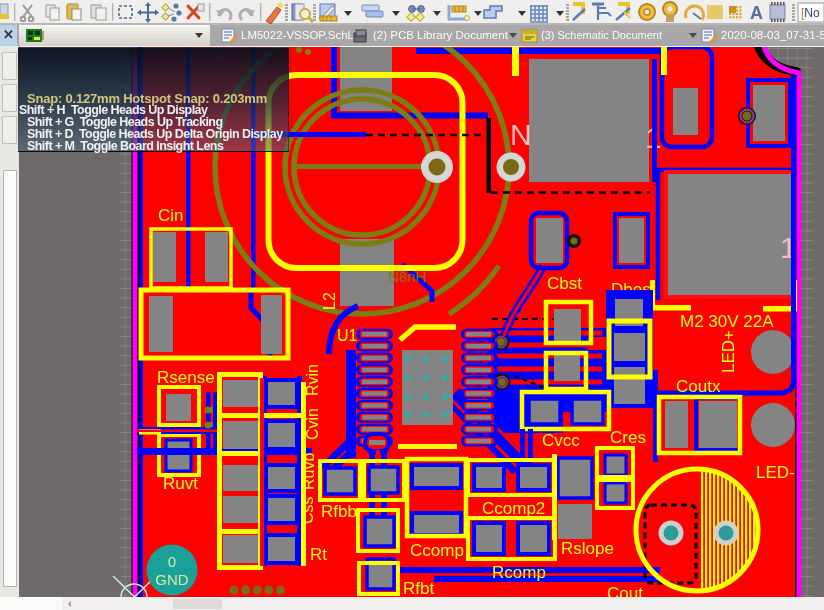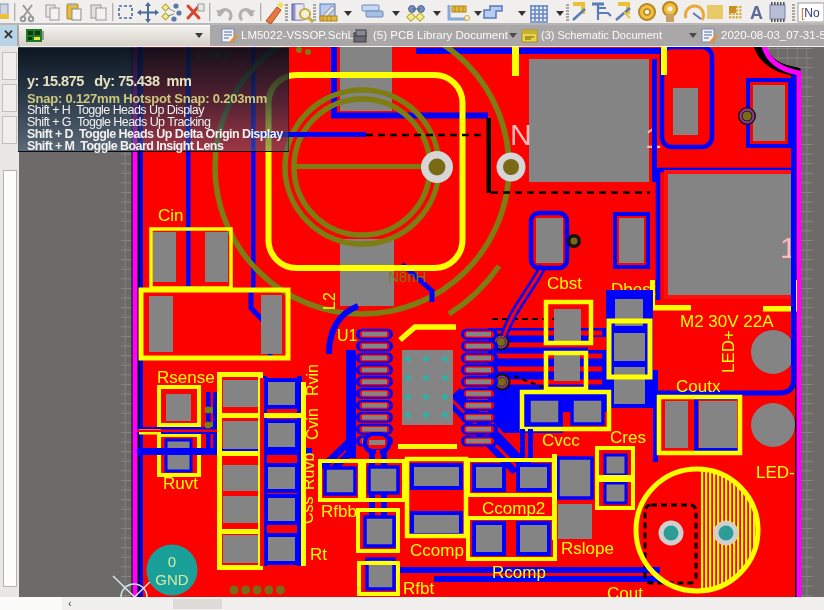--- a/index.html
+++ b/index.html
@@ -191,21 +191,21 @@
 <svg width="17" height="16" style="position:absolute;left:221px;top:3px">
         <rect x="1" y="1" width="12" height="13" fill="#f4f4f4" stroke="#7a8ab8"></rect>
         <path d="M3,4 h8 M3,7 h8 M3,10 h5" stroke="#4a6ab8" stroke-width="1"></path>
         <path d="M8,14 l7,-8 2,2 -7,8 z" fill="#e89038"></path>
       </svg>
 <div style="position:absolute;left:241px;top:4px;font-size:11.5px;color:#fbfbf9;white-space:nowrap">LM5022-VSSOP.SchLib</div>
 <svg width="17" height="16" style="position:absolute;left:352px;top:3px">
         <rect x="2" y="5" width="12" height="9" fill="#6a6a72" stroke="#3a3a42"></rect>
         <rect x="4" y="2" width="10" height="6" fill="#8a8a92" stroke="#3a3a42"></rect>
       </svg>
-<div style="position:absolute;left:373px;top:4px;font-size:11.5px;color:#fbfbf9;white-space:nowrap">(5) PCB Library Document</div>
+<div style="position:absolute;left:373px;top:4px;font-size:11.5px;color:#fbfbf9;white-space:nowrap">(2) PCB Library Document</div>
 <div style="position:absolute;left:509px;top:8px;width:0;height:0;border-left:4px solid transparent;border-right:4px solid transparent;border-top:5px solid #4a4a4a"></div>
 <svg width="18" height="16" style="position:absolute;left:521px;top:3px">
         <rect x="1" y="2" width="15" height="12" fill="#e8d44a" stroke="#a89020"></rect>
         <rect x="1" y="2" width="15" height="4" fill="#c8b030"></rect>
         <path d="M4,9 h9 M4,11 h6" stroke="#6a5a10"></path>
       </svg>
 <div style="position:absolute;left:541px;top:4px;font-size:11px;color:#fbfbf9;white-space:nowrap">(3) Schematic Document</div>
 <div style="position:absolute;left:689px;top:8px;width:0;height:0;border-left:4px solid transparent;border-right:4px solid transparent;border-top:5px solid #4a4a4a"></div>
 <svg width="17" height="16" style="position:absolute;left:701px;top:3px">
         <rect x="1" y="1" width="12" height="13" fill="#f4f4f4" stroke="#7a8ab8"></rect>
@@ -541,24 +541,23 @@
 <circle cx="172" cy="570" r="25.5" fill="#18a099"></circle>
 <text x="172" y="567" font-size="15" fill="#d8e8a8" text-anchor="middle">0</text>
 <text x="172" y="585" font-size="15" fill="#d8e8a8" text-anchor="middle">GND</text>
 <circle cx="234.0" cy="590" r="4.5" fill="#7a6a15"></circle>
 <circle cx="245.6" cy="590" r="4.5" fill="#7a6a15"></circle>
 <circle cx="257.2" cy="590" r="4.5" fill="#7a6a15"></circle>
 <circle cx="268.8" cy="590" r="4.5" fill="#7a6a15"></circle>
 <circle cx="280.4" cy="590" r="4.5" fill="#7a6a15"></circle>
 </svg>
 <div style="position:absolute;left:18px;top:47px;width:269px;height:103px;background:linear-gradient(180deg,rgba(6,16,28,0.93) 0%,rgba(28,48,70,0.74) 55%,rgba(76,104,130,0.52) 100%);border:1px solid rgba(0,0,0,0.4)">
-<div style="position:absolute;left:8px;top:25px;font-size:14.5px;font-weight:bold;color:#e5e2c2;white-space:nowrap;letter-spacing:-0.5px">y: 15.875&nbsp;&nbsp;&nbsp;dy: 75.438&nbsp; mm</div>
 <div style="position:absolute;left:8px;top:42.5px;font-size:13px;font-weight:bold;color:#cdc87e;white-space:nowrap;letter-spacing:-0.2px">Snap: 0.127mm Hotspot Snap: 0.203mm</div>
-<div style="position:absolute;left:8px;top:54.5px;font-size:12.5px;font-weight:normal;color:#f2f2f2;white-space:nowrap;letter-spacing:-0.55px">Shift + H&nbsp;&nbsp;Toggle Heads Up Display</div>
-<div style="position:absolute;left:8px;top:66.7px;font-size:12.5px;font-weight:normal;color:#f2f2f2;white-space:nowrap;letter-spacing:-0.55px">Shift + G&nbsp;&nbsp;Toggle Heads Up Tracking</div>
+<div style="position:absolute;left:0;top:54.5px;font-size:12.5px;font-weight:bold;color:#f2f2f2;white-space:nowrap;letter-spacing:-0.55px">Shift + H&nbsp;&nbsp;Toggle Heads Up Display</div>
+<div style="position:absolute;left:8px;top:66.7px;font-size:12.5px;font-weight:bold;color:#f2f2f2;white-space:nowrap;letter-spacing:-0.55px">Shift + G&nbsp;&nbsp;Toggle Heads Up Tracking</div>
 <div style="position:absolute;left:8px;top:91.1px;font-size:12.5px;font-weight:bold;color:#f2f2f2;white-space:nowrap;letter-spacing:-0.55px">Shift + M&nbsp;&nbsp;Toggle Board Insight Lens</div>
 <div style="position:absolute;left:8px;top:78.9px;font-size:12.5px;font-weight:bold;color:#f2f2f2;white-space:nowrap;letter-spacing:-0.55px">Shift + D&nbsp;&nbsp;Toggle Heads Up Delta Origin Display</div>
 </div>
 <div style="position:absolute;left:0;top:597px;width:824px;height:13px;background:#f1f0ef">
 <div style="position:absolute;left:0;top:0;width:62px;height:13px;background:#fbfbfa"></div>
 <div style="position:absolute;left:68px;top:0px;font-size:11px;color:#444">‹</div>
 <div style="position:absolute;left:173px;top:2px;width:49px;height:10px;background:#dddbd8"></div>
 </div>
 </div>
 </body></html>

